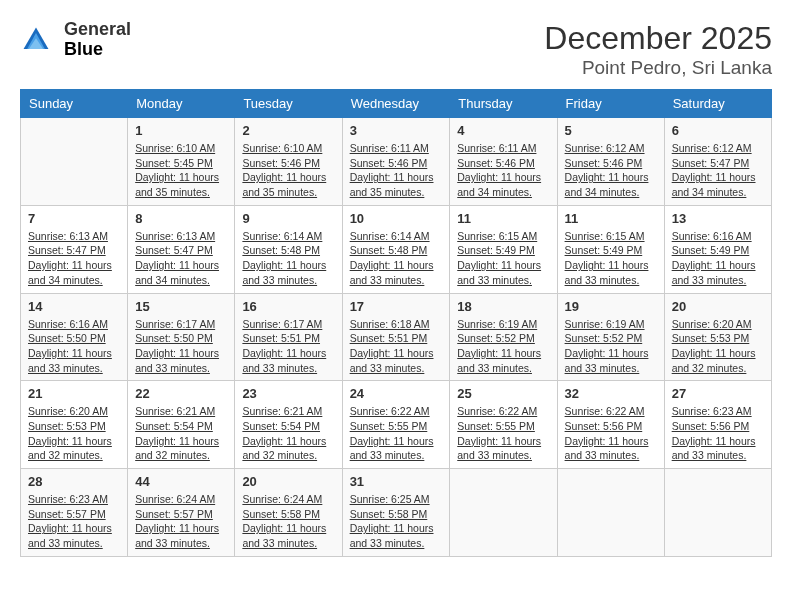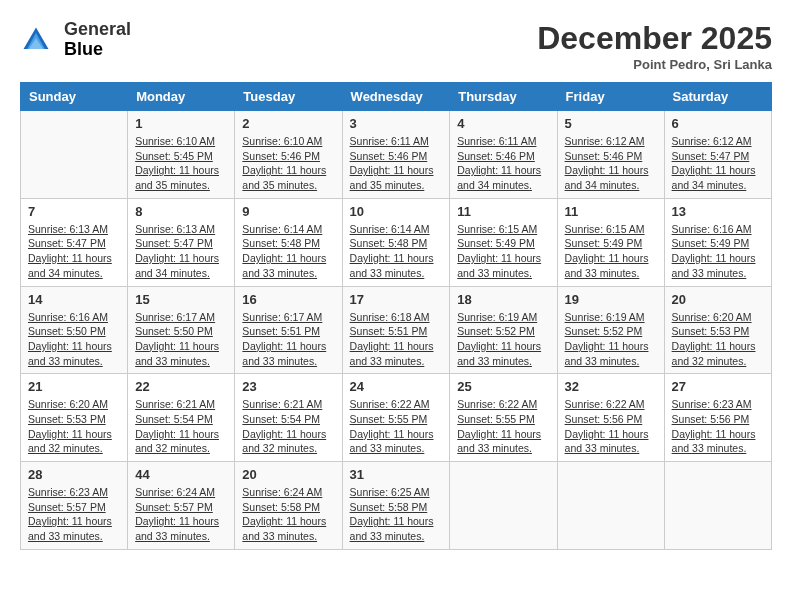--- a/index.html
+++ b/index.html
@@ -31,39 +31,38 @@
     .logo-icon {
       width: 32px;
       height: 32px;
     }
     .title-block {
       text-align: right;
     }
     .month-year {
       font-size: 32px;
       color: #333;
-      font-weight: bold;
+      font-weight: normal;
     }
     .location {
-      font-size: 13px;
+      font-size: 19px;
       color: #555;
-      font-weight: bold;
     }
     .calendar {
       width: 100%;
       border-collapse: collapse;
       border: 1px solid #ccc;
     }
     .calendar th {
       background-color: #2a7abf;
       color: white;
       text-align: left;
       padding: 6px 8px;
       font-size: 13px;
-      font-weight: bold;
+      font-weight: normal;
       border: 1px solid #2a7abf;
     }
     .calendar td {
       border: 1px solid #ccc;
       vertical-align: top;
       padding: 5px 7px;
       width: 108px;
       min-height: 80px;
       font-size: 11px;
       color: #333;

